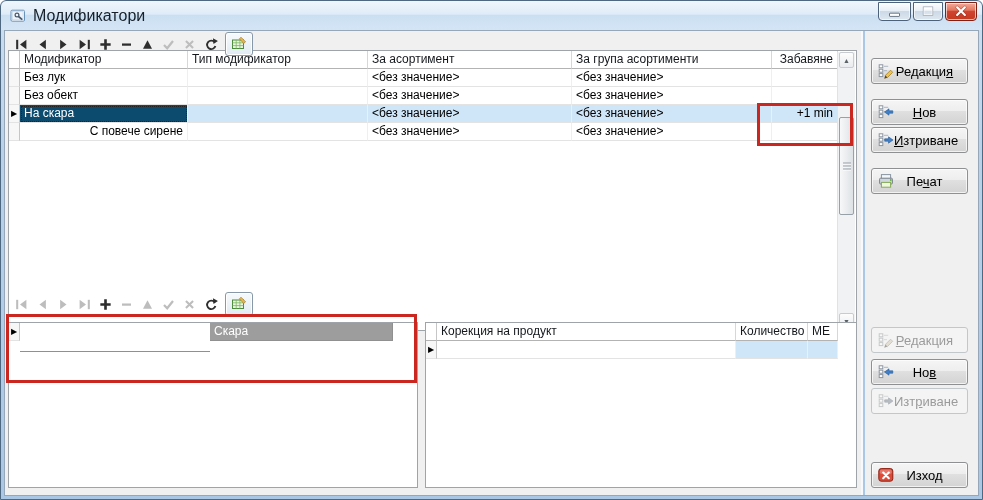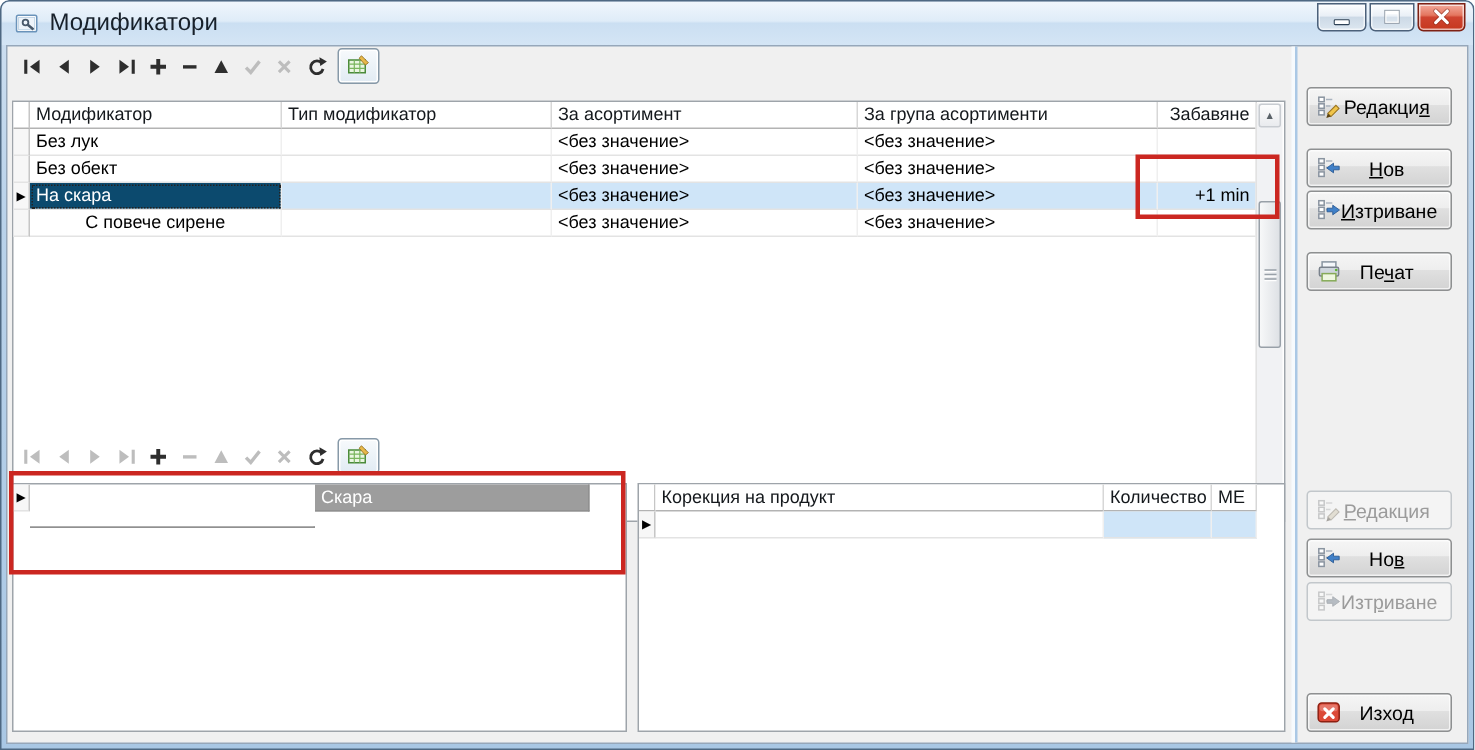--- a/index.html
+++ b/index.html
@@ -163,21 +163,21 @@
       </div>
       <div class="navbtn pressed">
         <svg viewBox="0 0 16 16" width="16" height="16">
           <rect x="1.5" y="4" width="11" height="8.5" fill="#eaf6e2" stroke="#4a8a3a"></rect>
           <path d="M1.5,6.8 h11 M1.5,9.6 h11 M5.2,4 v8.5 M8.9,4 v8.5" stroke="#7ab55f" stroke-width="0.8" fill="none"></path>
           <polygon points="10,1.2 14.6,5.8 12.6,7.4 8.4,2.8" fill="#e8b84a" stroke="#946f1f" stroke-width="0.6"></polygon>
         </svg>
       </div>
     </div>
 
-  <div class="grid" id="grid-main" style="left:8px;top:67px;width:849px;height:281px;">
+  <div class="grid" id="grid-main" style="left:8px;top:50px;width:849px;height:281px;">
     <div class="vscroll">
       <div class="varrow up">▲</div>
       <div class="vthumb">
           <div class="grip">
             <div></div>
             <div></div>
             <div></div>
           </div>
         </div>
       <div class="varrow down">▼</div>
@@ -211,21 +211,21 @@
           <span class="rowptr">▶</span>
         </div>
         <div class="gcell selrow focuscell" style="width: 168px; text-align: left;">На скара</div>
         <div class="gcell selrow" style="width: 180px; text-align: left;"></div>
         <div class="gcell selrow" style="width: 204px; text-align: left;">&lt;без значение&gt;</div>
         <div class="gcell selrow" style="width: 200px; text-align: left;">&lt;без значение&gt;</div>
         <div class="gcell selrow" style="width: 66px; text-align: right;">+1 min</div>
       </div>
       <div class="grow">
         <div class="ggutter"></div>
-        <div class="gcell" style="width: 168px; text-align: center;">С повече сирене</div>
+        <div class="gcell" style="width: 168px; text-align: right;">С повече сирене</div>
         <div class="gcell" style="width: 180px; text-align: left;"></div>
         <div class="gcell" style="width: 204px; text-align: left;">&lt;без значение&gt;</div>
         <div class="gcell" style="width: 200px; text-align: left;">&lt;без значение&gt;</div>
         <div class="gcell" style="width: 66px; text-align: right;"></div>
       </div>
     </div>
 
   <div class="navbar" style="left:12px;top:292px;">
       <div class="navbtn dis">
         <svg xmlns="http://www.w3.org/2000/svg" viewBox="0 0 16 16" width="15" height="15">

